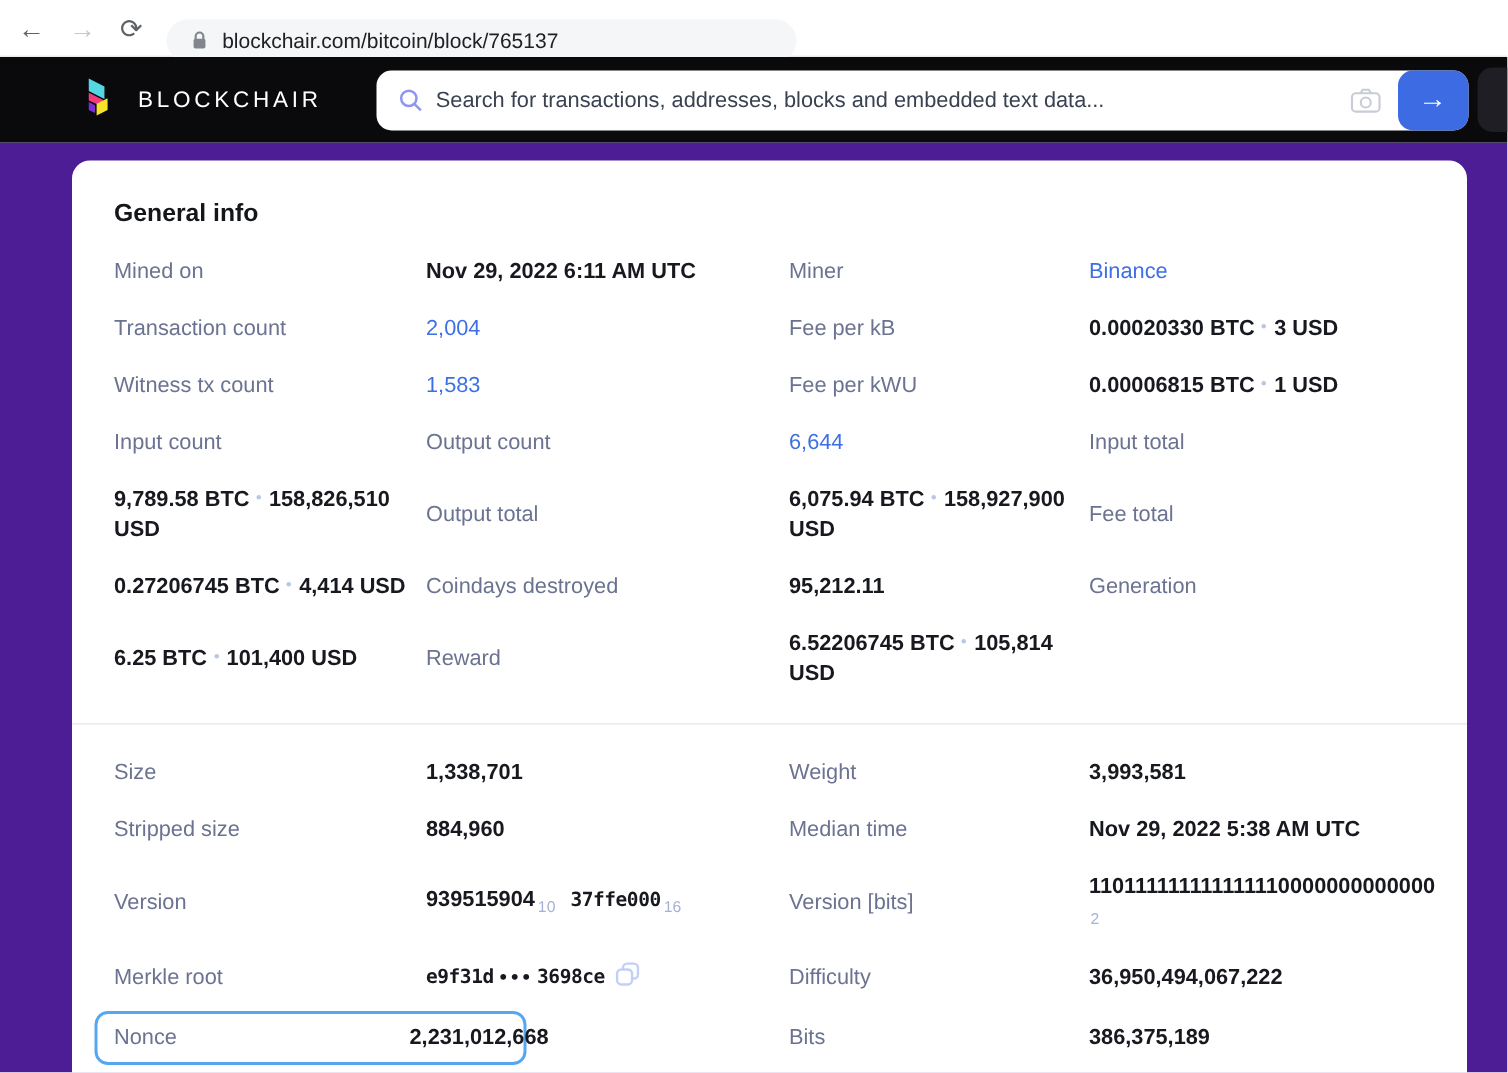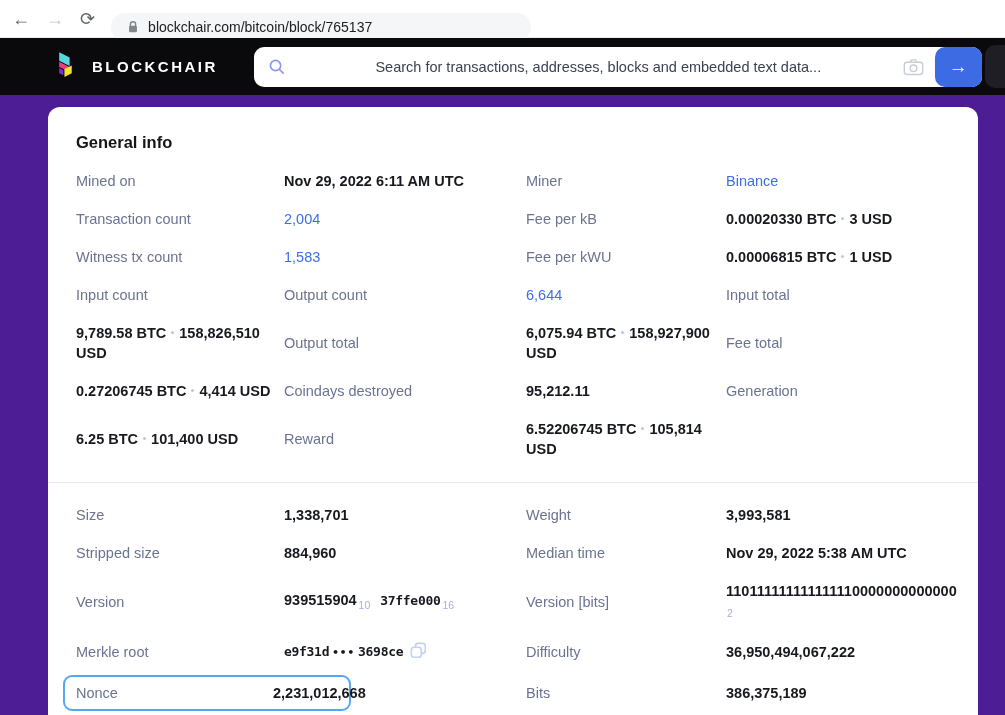--- a/index.html
+++ b/index.html
@@ -11,27 +11,27 @@
     padding:0 12px; gap:16px; border-bottom:1px solid #ececec; }
   .nav-ico { font-size:18px; line-height:1; color:#5f6368; cursor:pointer; }
   .nav-ico.disabled { color:#c4c7cc; }
   .url-pill { display:flex; align-items:center; gap:9px; background:#f5f6f8;
     border-radius:15px; height:28px; padding:0 16px; min-width:420px; cursor:text;margin-top:16px; }
   .url-text { font-size:14px; color:#202124; }
 
   
   .site-header { height:57px; background:#0a0a0c; display:flex; align-items:center;
     padding-left:55px; position:relative; }
-  .brand-text { color:#fff; font-weight:700; font-size:15px; letter-spacing:2.5px;
+  .brand-text { color:#fff; font-weight:400; font-size:15px; letter-spacing:2.5px;
     margin-left:14px; cursor:pointer; }
   .search-wrap { margin-left:36px; width:728px; height:40px; background:#fff;
     border-radius:10px; display:flex; align-items:center; padding-left:14px;
     position:relative; }
   .search-input { border:none; outline:none; flex:1; font-size:14.5px; color:#2e3440;
-    margin-left:9px; background:transparent; font-family:"Liberation Sans",sans-serif;text-align:center; }
+    margin-left:9px; background:transparent; font-family:"Liberation Sans",sans-serif; }
   .search-input::placeholder { color:#3a4252; opacity:1; }
   .camera-btn { background:none; border:none; margin-right:58px; cursor:pointer;
     display:flex; align-items:center; }
   .submit-btn { position:absolute; right:0; top:0; width:47px; height:40px;
     background:#3d6be4; border:none; border-radius:10px; color:#fff; font-size:19px;
     cursor:pointer; line-height:1; }
   .menu-stub { position:absolute; right:0; top:7px; width:20px; height:43px;
     background:#1e1e24; border-radius:10px 0 0 10px; cursor:pointer; }
 
   

